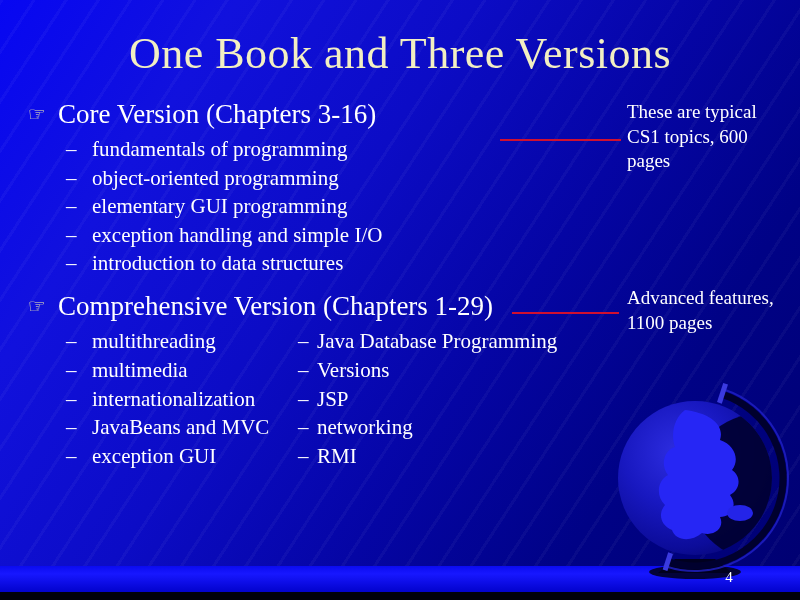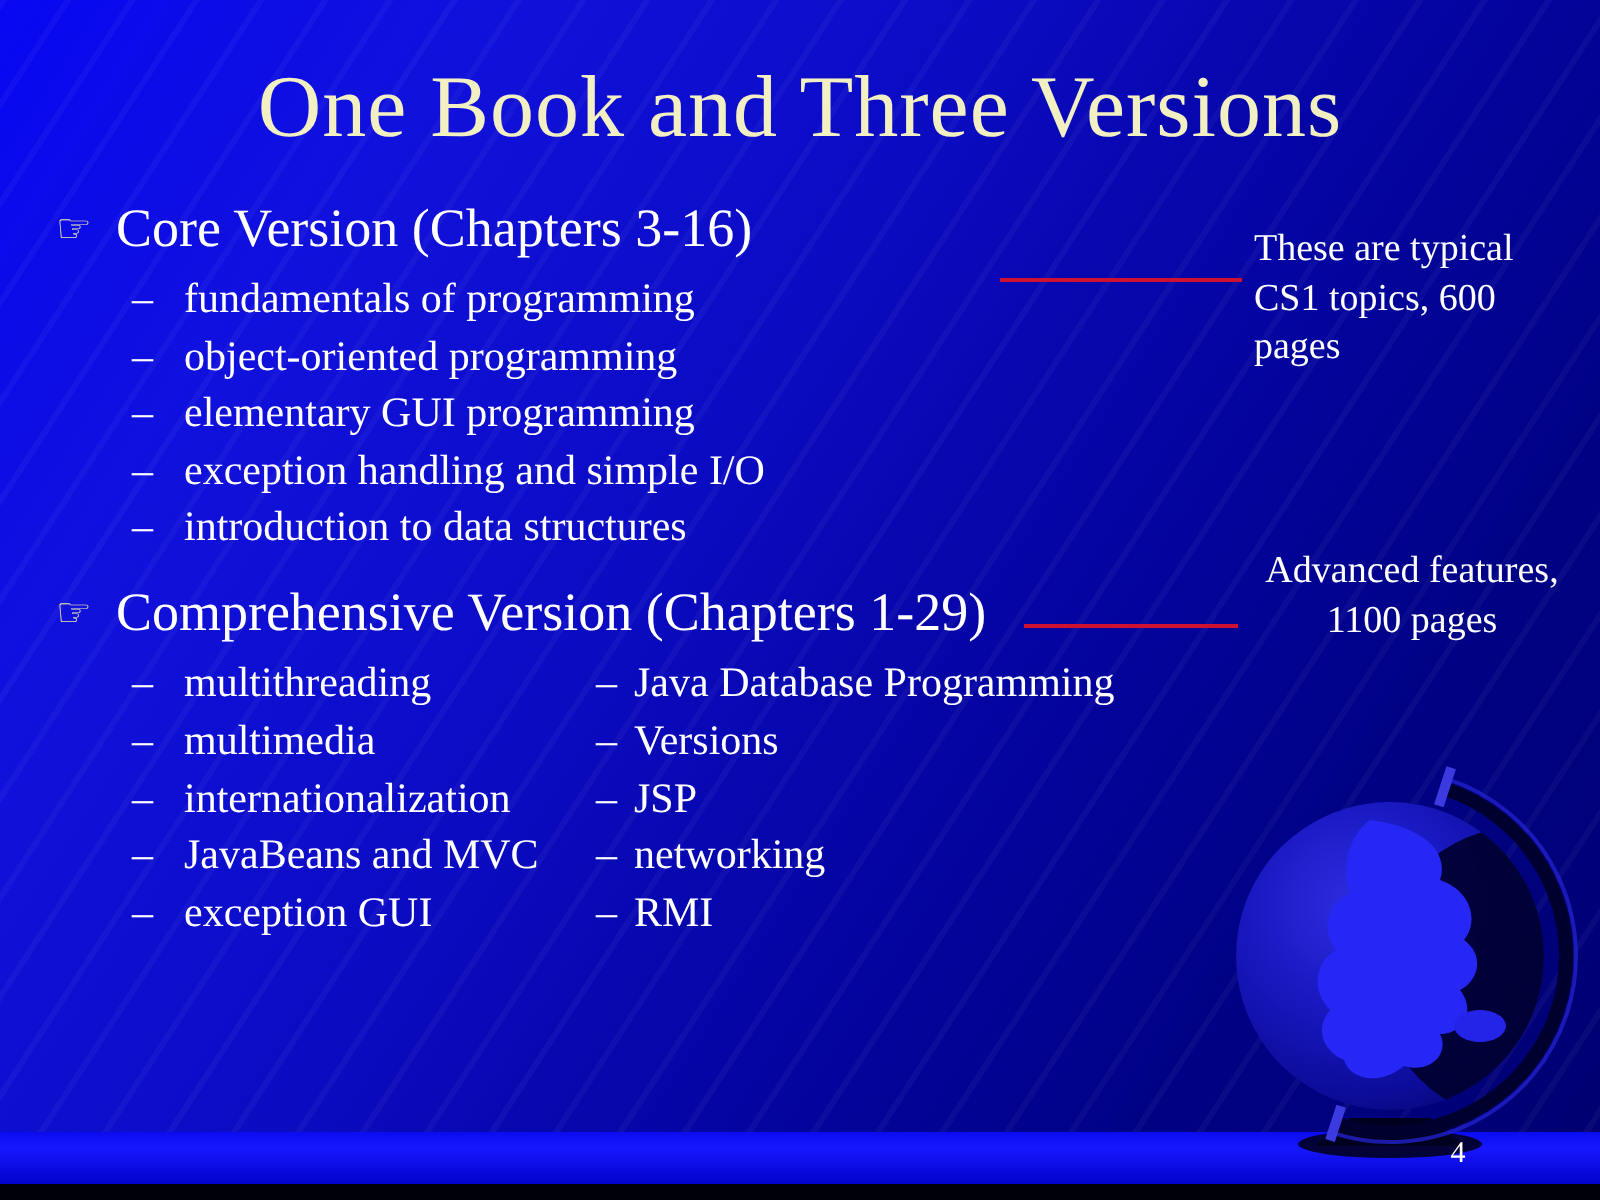--- a/index.html
+++ b/index.html
@@ -38,22 +38,22 @@
   .col1 { left:66px; top:329px; }
   .col1 .row { height:28.8px; }
   .col1 .dash { width:26px; }
   .col2 { left:298px; top:329px; }
   .col2 .row { height:28.8px; }
   .col2 .dash { width:19px; }
   .callout {
     position:absolute; left:627px; width:158px; color:#ffffff;
     font-size:19px; line-height:24.5px;
   }
-  .c1 { top:100px;margin-top:13px; }
-  .c2 { top:274px;text-align:center; }
+  .c1 { top:100px; }
+  .c2 { top:286px; }
   .cline { position:absolute; height:2px; background:#d01030; }
   .l1 { left:500px; top:139px; width:121px; }
   .l2 { left:512px; top:312px; width:107px; }
   .band {
     position:absolute; left:0; top:566px; width:800px; height:26px;
     background:linear-gradient(to bottom,#0b0bf0 0%,#1717ff 30%,#0202cc 100%);
   }
   .bottom-strip {
     position:absolute; left:0; top:592px; width:800px; height:8px;
     background:#00000a;

